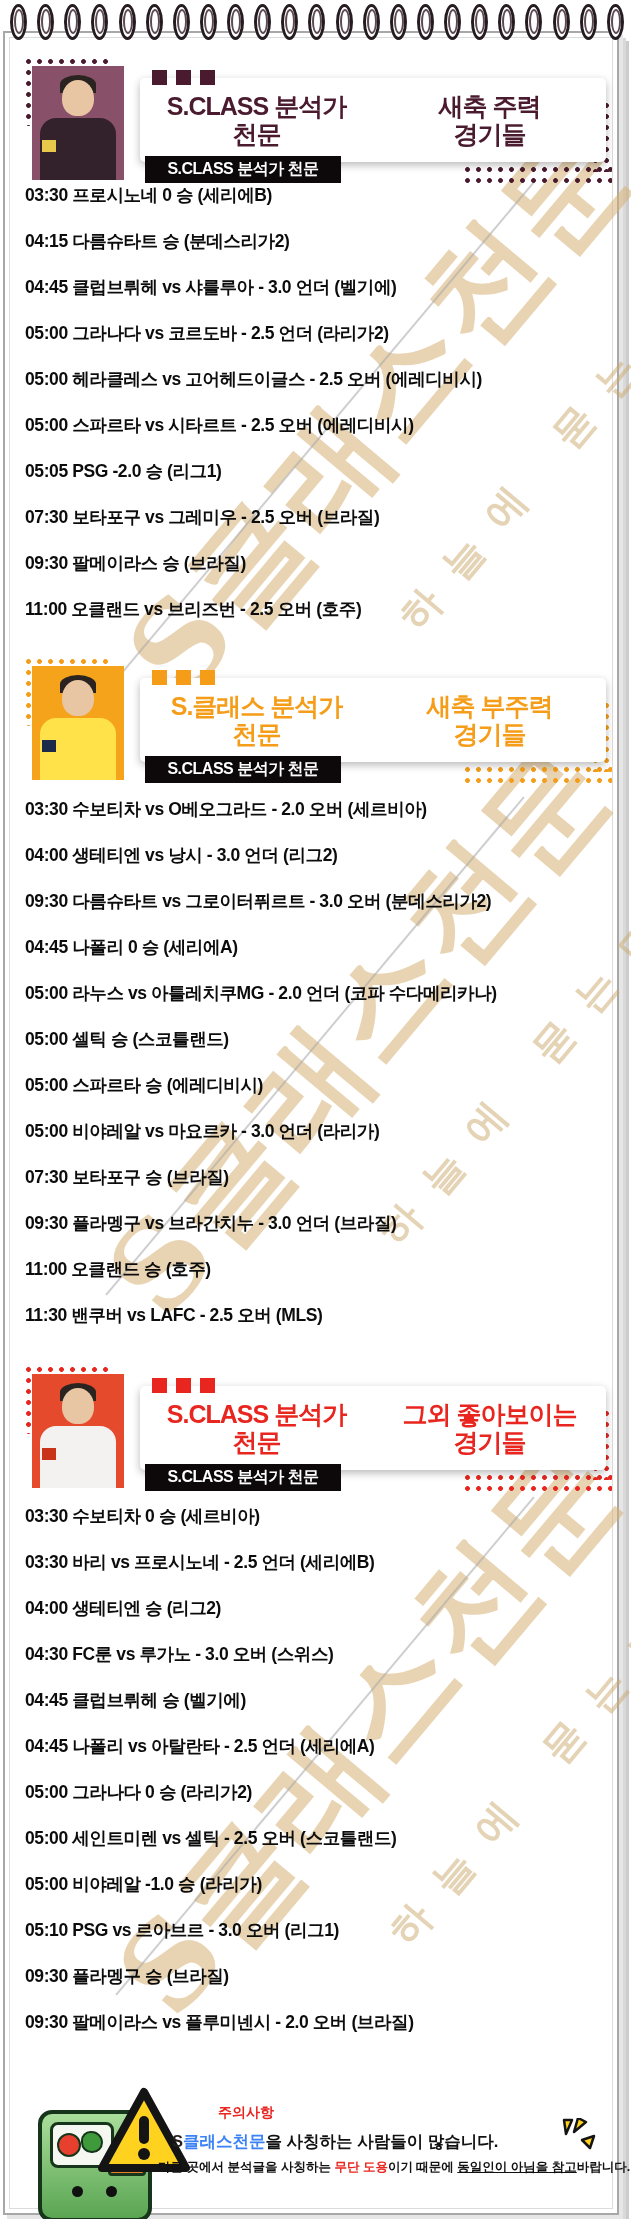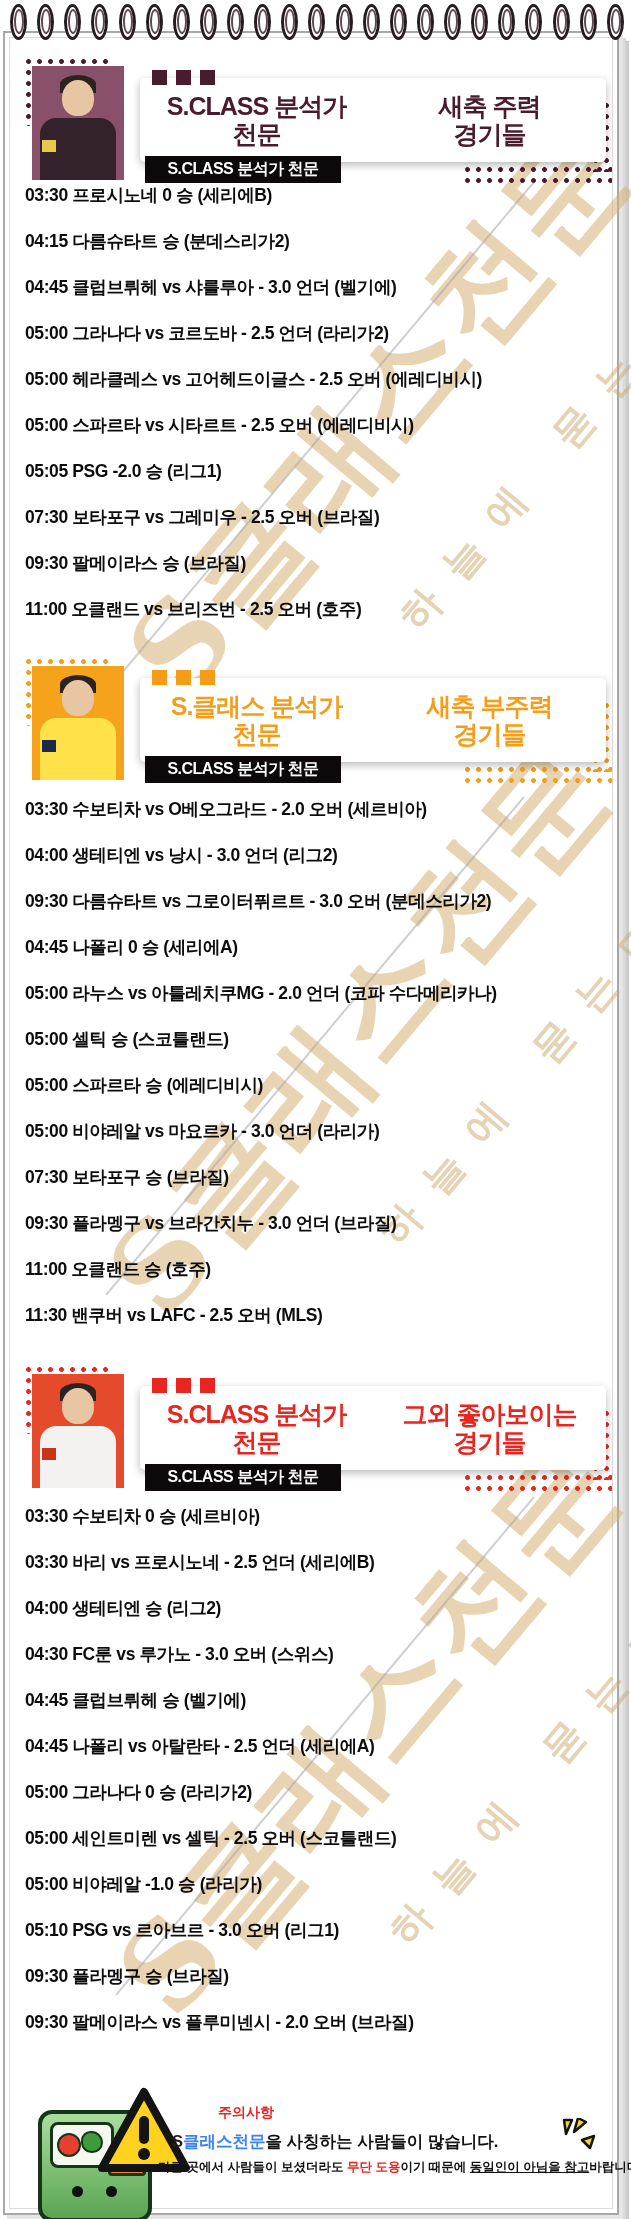--- a/index.html
+++ b/index.html
@@ -252,13 +252,13 @@
   </svg>
 </div>
 
 <div class="notice-title">주의사항</div>
 <div class="notice-line1"><span class="brand-s">S</span><span class="brand">클래스천문</span><span>을 사칭하는 사람들이 많습니다.</span></div>
 <svg class="sparkle" width="44" height="38" viewBox="0 0 44 38">
   <polygon points="8,2 16,2 10,16" fill="#ffd21f" stroke="#141414" stroke-width="2.5" stroke-linejoin="round"></polygon>
   <polygon points="22,0 30,4 18,14" fill="#ffd21f" stroke="#141414" stroke-width="2.5" stroke-linejoin="round"></polygon>
   <polygon points="26,22 38,18 34,30" fill="#ffd21f" stroke="#141414" stroke-width="2.5" stroke-linejoin="round"></polygon>
 </svg>
-<div class="notice-line2"><span>다른 곳에서 사람들이 보셨더라도 </span><span class="red">무단 도용</span><span>이기 때문에 </span><span class="und">동일인이 아님을 참고</span><span>바랍니다.</span></div>
+<div class="notice-line2"><span>다른 곳에서 분석글을 사칭하는 </span><span class="red">무단 도용</span><span>이기 때문에 </span><span class="und">동일인이 아님을 참고</span><span>바랍니다.</span></div>
 
 </body></html>

